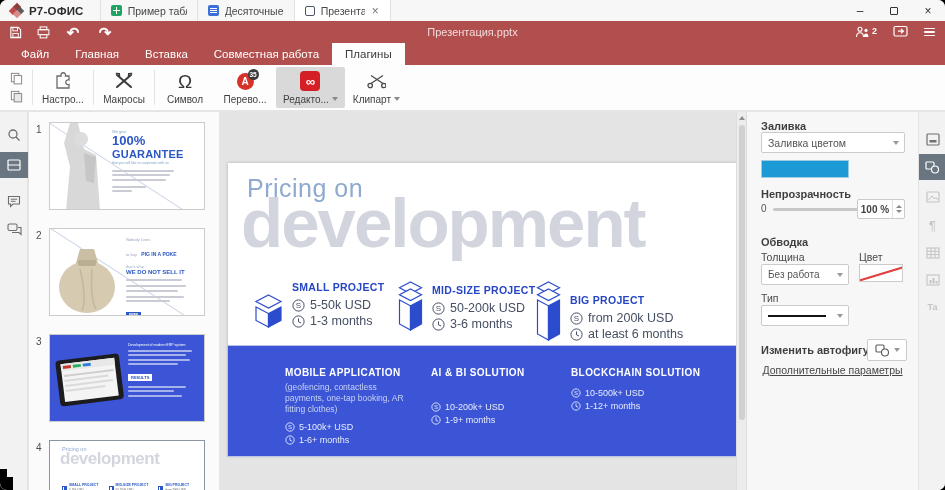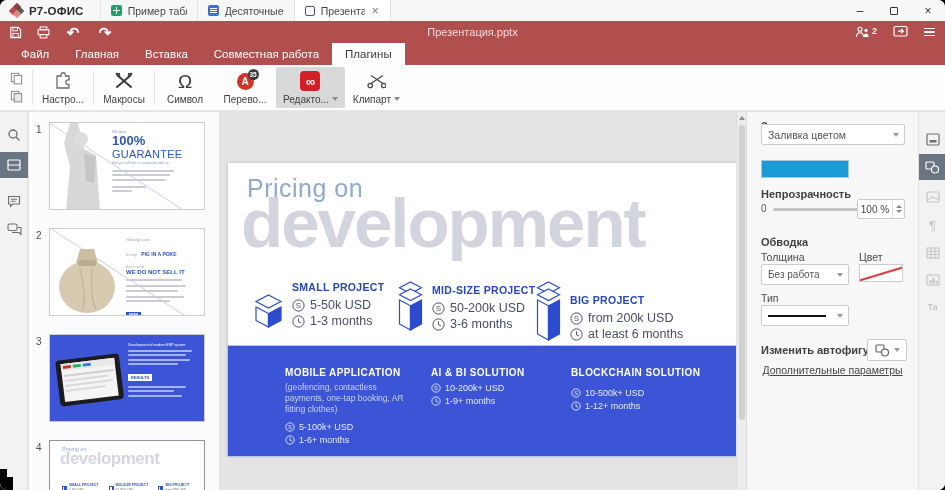--- a/index.html
+++ b/index.html
@@ -82,21 +82,21 @@
   .t-num{position:absolute;font-size:10px;color:#4d4d4d;}
   .thumb{position:absolute;left:20px;width:156px;height:88px;background:#fff;border:1px solid #cccccc;overflow:hidden;}
   .thumb.sel{border:1px solid #8a94a2;}
   .diag{position:absolute;width:200px;height:1px;background:#ccd5e8;transform:rotate(33deg);transform-origin:left top;}
   .bar{height:2px;background:#c9ccd4;border-radius:1px;margin-top:2.5px;}
   .wbar{height:2px;background:rgba(255,255,255,.55);border-radius:1px;margin-top:2.5px;}
 
   .t1-text{position:absolute;left:62px;top:6px;width:92px;}
   .t1-small{font-size:4px;color:#7f9fc6;}
   .t1-big{font-size:13px;font-weight:bold;color:#2b57c4;line-height:1.05;}
-  .t1-big2{font-size:11px;font-weight:normal;color:#2b57c4;letter-spacing:.2px;line-height:1.1;}
+  .t1-big2{font-size:11px;font-weight:bold;color:#2b57c4;letter-spacing:.2px;line-height:1.1;}
   .t1-sub{font-size:3.5px;color:#7f9fc6;margin-top:1px;}
 
   .t2-text{position:absolute;left:76px;top:8px;width:76px;}
   .t2-gray{font-size:4px;color:#9aa7bd;}
   .t2-blue{font-size:5px;font-weight:bold;color:#2b57c4;}
   .t2-blue2{font-size:6px;font-weight:bold;color:#2b57c4;}
   .free{display:inline-block;background:#2b57c4;color:#fff;font-size:3.5px;font-weight:bold;padding:1px 3px;margin-top:3px;}
 
   .t3{background:#3b55d6;}
   .t3-text{position:absolute;left:78px;top:8px;width:74px;color:#fff;}
@@ -133,21 +133,21 @@
   
   .rpanel{position:absolute;left:746px;width:172px;top:0;bottom:0;background:#f7f7f7;border-left:1px solid #dcdcdc;}
   .rp-label{font-size:11px;font-weight:bold;color:#3f3f3f;}
   .rp-sel{height:21px;background:#fff;border:1px solid #cbcbcb;border-radius:2px;display:flex;align-items:center;
     padding:0 6px;font-size:10.5px;color:#555;position:relative;}
   .rp-sel .sel-chev{position:absolute;right:5px;top:8px;}
   .sel-chev{width:0;height:0;border-left:3.5px solid transparent;border-right:3.5px solid transparent;border-top:4px solid #999;}
   .swatch{width:88px;height:18px;border:1px solid #9fcbe3;}
   .op-num{font-size:10px;color:#555;}
   .op-track{position:relative;width:98px;height:3px;background:#c6c6c6;border-radius:2px;}
-  .spin{width:48px;height:20px;background:#fff;border:1px solid #cbcbcb;border-radius:2px;display:flex;align-items:center;position:relative;}
+  .spin{width:48px;height:20px;background:#fff;border:1px solid #cbcbcb;border-radius:2px;display:flex;align-items:center;position:relative;font-weight:bold;}
   .spin .v{flex:1;text-align:center;font-size:10px;color:#444;}
   .spin .arr{width:12px;display:flex;flex-direction:column;align-items:center;gap:2px;border-left:1px solid #e0e0e0;height:100%;justify-content:center;}
   .spin .arr i{width:0;height:0;border-left:3px solid transparent;border-right:3px solid transparent;}
   .spin .arr i.up{border-bottom:3.5px solid #888;}
   .spin .arr i.dn{border-top:3.5px solid #888;}
   .nocolor{width:44px;height:18px;background:#fff;border:1px solid #cbcbcb;position:relative;overflow:hidden;}
   .nocolor:before{content:"";position:absolute;left:-4px;right:-4px;top:50%;height:2px;background:#e04040;transform:rotate(-17deg);}
   .typeline{width:58px;height:2px;background:#141414;}
   .shape-btn{width:40px;height:22px;background:#fff;border:1px solid #cbcbcb;border-radius:2px;display:flex;align-items:center;justify-content:center;gap:4px;}
   .adv-link{font-size:10.5px;color:#454545;text-decoration:underline;text-align:center;display:block;}
@@ -553,21 +553,21 @@
             <div class="sol-row">
               <svg width="10" height="10" viewBox="0 0 13 13">
                   <circle cx="6.5" cy="6.5" r="5.4" fill="none" stroke="#dfe6fb" stroke-width="1.2"></circle>
                   <path d="M6.5 3.2 V6.8 L9.2 8.2" fill="none" stroke="#dfe6fb" stroke-width="1.2"></path>
                 </svg>
               <span>1-6+ months</span>
               </div>
           </div>
           <div class="sol" style="left:203px">
             <div class="sol-name">AI &amp; BI SOLUTION</div>
-            <div class="sol-row" style="margin-top:5px">
+            <div class="sol-row" style="margin-top:24px">
               <svg width="10" height="10" viewBox="0 0 13 13">
                   <circle cx="6.5" cy="6.5" r="5.4" fill="none" stroke="#dfe6fb" stroke-width="1.2"></circle>
                   <text x="6.5" y="9.4" text-anchor="middle" font-size="8" fill="#dfe6fb" font-family="Liberation Sans,sans-serif">S</text>
                 </svg>
               <span>10-200k+ USD</span>
               </div>
             <div class="sol-row">
               <svg width="10" height="10" viewBox="0 0 13 13">
                   <circle cx="6.5" cy="6.5" r="5.4" fill="none" stroke="#dfe6fb" stroke-width="1.2"></circle>
                   <path d="M6.5 3.2 V6.8 L9.2 8.2" fill="none" stroke="#dfe6fb" stroke-width="1.2"></path>
@@ -598,21 +598,21 @@
       <div class="canvas-scroll">
         <span class="cs-up">
             <i></i>
           </span>
         <div class="cs-thumb"></div>
       </div>
     </div>
 
     <div class="rpanel">
       <div class="rp-label" style="position:absolute;left:14px;top:8px">Заливка</div>
-      <div class="rp-sel" style="position:absolute;left:14px;top:12px;width:144px">
+      <div class="rp-sel" style="position:absolute;left:14px;top:20px;width:144px">
         <span>Заливка цветом</span>
           <span class="sel-chev"></span>
       </div>
       <div class="swatch" style="position: absolute; left: 14px; top: 48px; background: rgb(28, 154, 214);"></div>
 
       <div class="rp-label" style="position:absolute;left:14px;top:76px">Непрозрачность</div>
       <span class="op-num" style="position:absolute;left:14px;top:91px">0</span>
       <div class="op-track" style="position:absolute;left:26px;top:96px">
         <svg width="13" height="15" viewBox="0 0 13 15" style="position:absolute;right:-4px;top:-6px">
           <path d="M6.5 0.8 L11.2 5.5 A5.4 5.4 0 1 1 1.8 5.5 Z" fill="#fff" stroke="#8f8f8f" stroke-width="1"></path>

